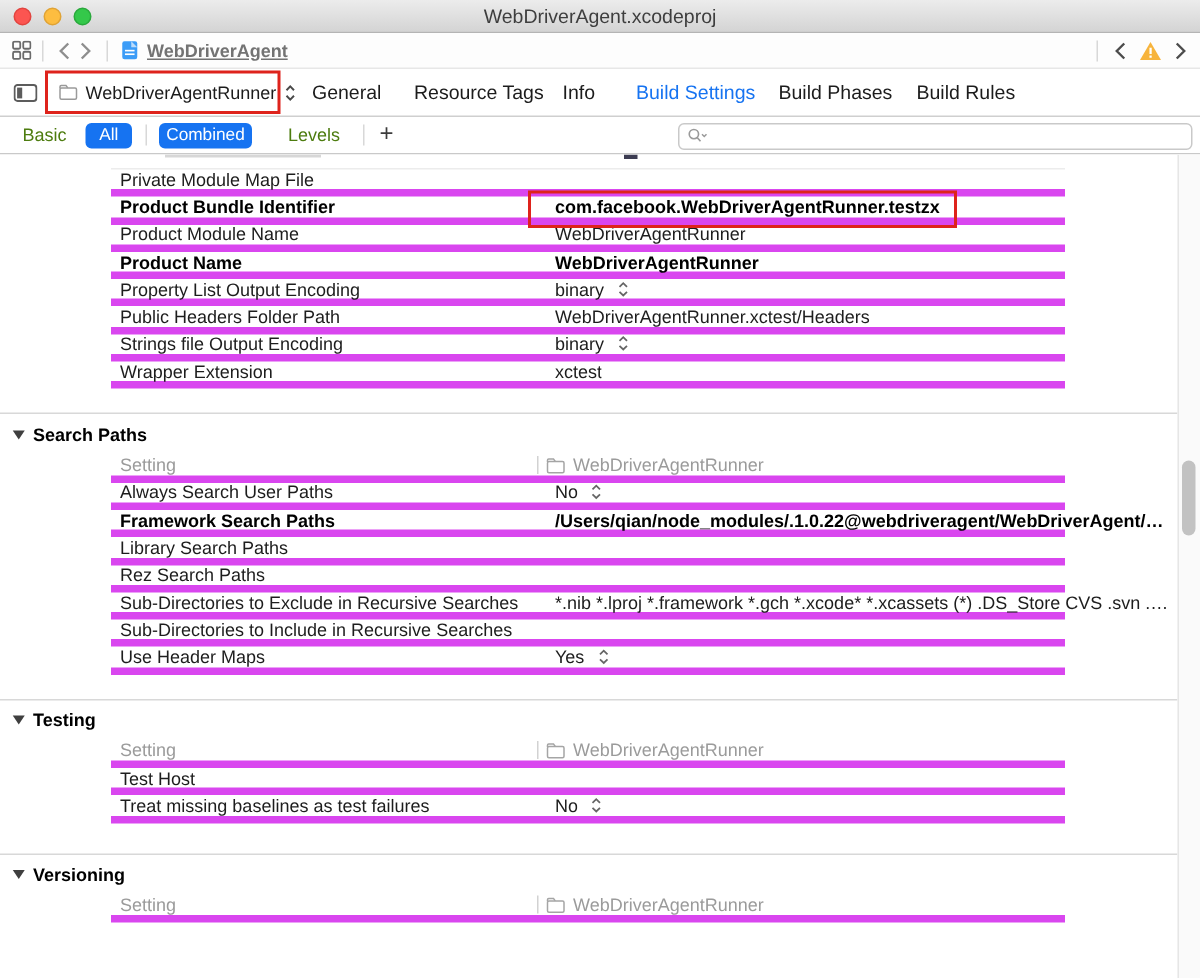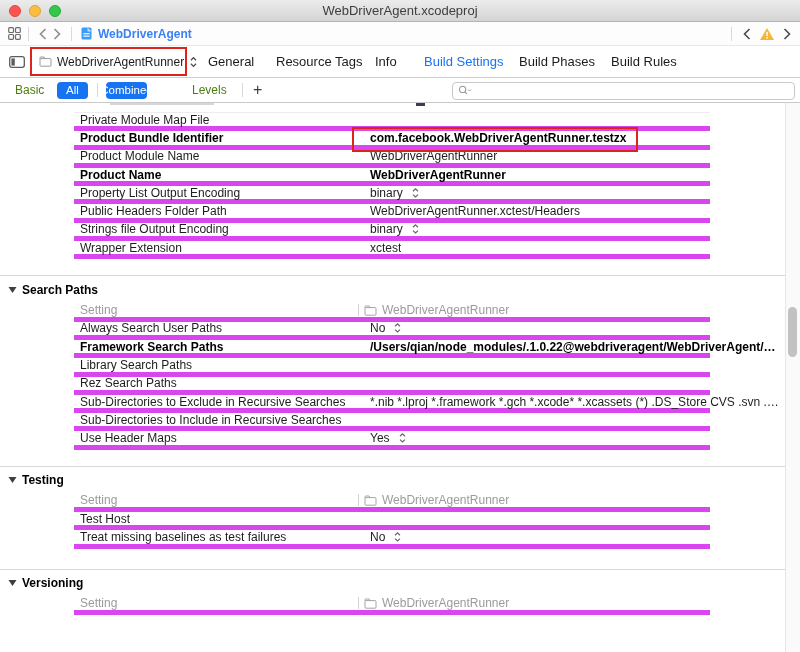--- a/index.html
+++ b/index.html
@@ -17,21 +17,21 @@
   .light.g { background:#34c84a; border:1px solid #2aa93c; }
   .wtitle { font-size:13px; color:#3e3e3e; }
 
   
   .jumpbar { height:24px; background:#fdfdfd; border-bottom:1px solid #e7e7e7;
     display:flex; align-items:center; position:relative; }
   .vd { width:1px; height:14px; background:#d8d8d8; margin:0 7px; flex:none; }
   .ibtn { display:flex; align-items:center; justify-content:center; flex:none; }
   .gridico { margin-left:8px; }
   .chev { margin:0 3px; }
-  .docname { font-size:12px; font-weight:700; color:#3b82f6; margin-left:6px; }
+  .docname { font-size:12px; font-weight:700; color:#737373; margin-left:6px;text-decoration:underline; }
   .jb-right { position:absolute; right:5px; top:0; height:100%;
     display:flex; align-items:center; }
   .jb-right .ibtn { margin:0 4px; }
 
   
   .toolbar { height:32px; background:#fff; border-bottom:1px solid #cfcfcf; position:relative; }
   .navtoggle { position:absolute; left:9px; top:10px; }
   .targetbox { position:absolute; left:30px; top:1px; width:157px; height:29px;
     border:2px solid var(--red,#de231c); display:flex; align-items:center; padding-left:7px; }
   .targetlabel { font-size:12px; color:#1b1b1b; margin-left:5px; }
@@ -186,21 +186,21 @@
   <span class="tab" style="left:375px">Info</span>
   <span class="tab active" style="left:424px">Build Settings</span>
   <span class="tab" style="left:519px">Build Phases</span>
   <span class="tab" style="left:611px">Build Rules</span>
 </div>
 
 <div class="filterbar">
   <span class="fmode" style="left:15px">Basic</span>
   <span class="pill" style="left:57px;width:31px">All</span>
   <span class="fdiv" style="left:97px"></span>
-  <span class="pill" style="left:106px;width:41px">Combined</span>
+  <span class="pill" style="left:106px;width:62px">Combined</span>
   <span class="fmode" style="left:192px">Levels</span>
   <span class="fdiv" style="left:242px"></span>
   <span class="plusbtn">+</span>
   <div class="searchwrap">
     <svg width="14" height="11" viewBox="0 0 14 11">
       <circle cx="4.6" cy="4.4" r="3.1" fill="none" stroke="#9a9a9a" stroke-width="1.1"></circle>
       <line x1="6.9" y1="6.8" x2="9" y2="9.2" stroke="#9a9a9a" stroke-width="1.1"></line>
       <path d="M10 4.5 L11.5 6 L13 4.5" fill="none" stroke="#9a9a9a" stroke-width="1"></path>
     </svg>
     <input placeholder="" style="">

